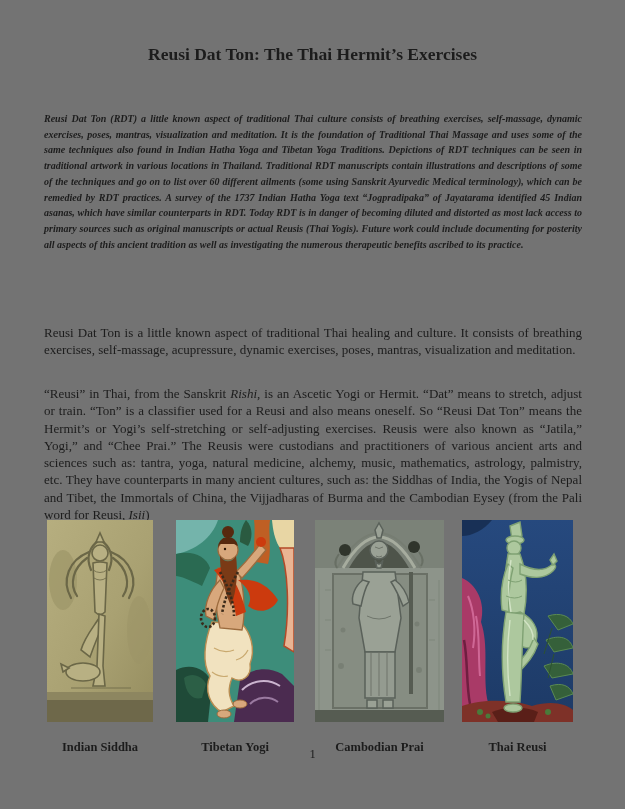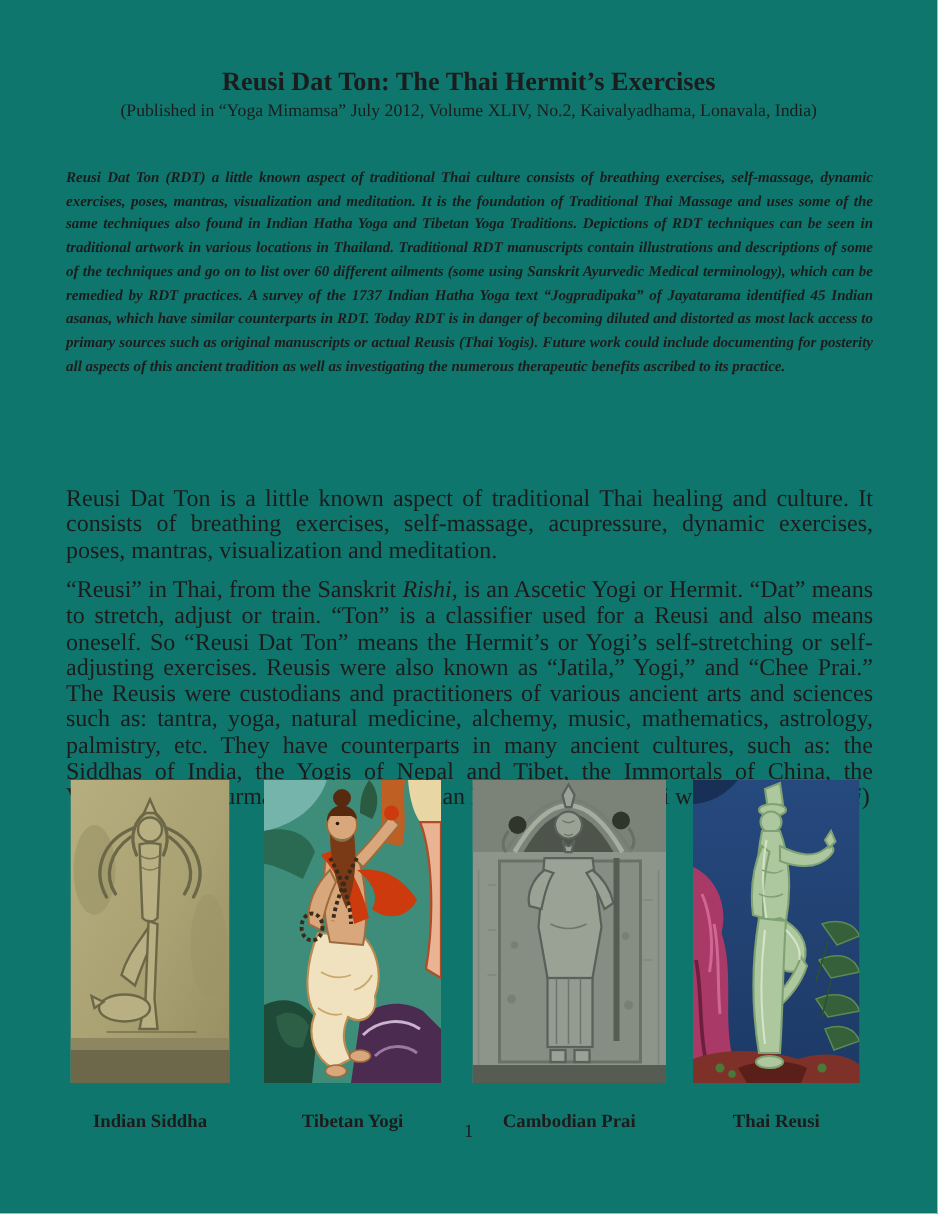--- a/index.html
+++ b/index.html
@@ -1,31 +1,31 @@
 <!DOCTYPE html>
 <html><head>
 <meta charset="utf-8">
 <style>
   html,body{margin:0;padding:0;background:#ffffff;}
   .page{
-    position:relative;width:625px;height:809px;background:#0f766e;
+    position:relative;width:625px;height:809px;background:#737373;
     font-family:"Liberation Serif","DejaVu Serif",serif;color:#1c1c1c;
     overflow:hidden;
   }
   .doc-title{position:absolute;top:44px;left:0;width:625px;text-align:center;
     font-size:17.5px;font-weight:bold;}
   .doc-subtitle{position:absolute;top:66px;left:0;width:625px;text-align:center;
     font-size:11.8px;}
   .abstract-heading{position:absolute;top:96px;left:0;width:625px;text-align:center;
     font-size:13px;font-weight:bold;letter-spacing:.3px;}
   .abstract-block{position:absolute;top:111px;left:44px;width:538px;
     font-size:10px;line-height:15.7px;font-style:italic;font-weight:bold;}
   .abstract-body{text-align:justify;}
   .keywords-line{padding-left:36px;}
-  .body-para{position:absolute;left:44px;width:538px;font-size:16px;
+  .body-para{position:absolute;left:44px;width:538px;font-size:13px;
     line-height:17.3px;text-align:justify;}
   .para1{top:324px;}
   .para2{top:385px;}
   .figure{position:absolute;top:520px;height:202px;}
   .figure svg{display:block;width:100%;height:100%;}
   .fig1{left:47px;width:106px;}
   .fig2{left:176px;width:118px;}
   .fig3{left:315px;width:129px;}
   .fig4{left:462px;width:111px;}
   .caption{position:absolute;top:725px;font-weight:bold;font-size:12.5px;text-align:center;margin-top:15px;}
@@ -34,21 +34,20 @@
   .cap3{left:315px;width:129px;}
   .cap4{left:462px;width:111px;}
   .page-number{position:absolute;top:747px;left:0;width:625px;text-align:center;font-size:12.5px;}
 </style>
 </head>
 <body>
 
 <div class="page">
 
   <div class="doc-title">Reusi Dat Ton: The Thai Hermit’s Exercises</div>
-  <div class="doc-subtitle">(Published in “Yoga Mimamsa” July 2012, Volume XLIV, No.2, Kaivalyadhama, Lonavala, India)</div>
 
 
   <div class="abstract-block">
     <div class="abstract-body">Reusi Dat Ton (RDT) a little known aspect of traditional Thai culture consists of breathing exercises, self-massage, dynamic exercises, poses, mantras, visualization and meditation.  It is the foundation of Traditional Thai Massage and uses some of the same techniques also found in Indian Hatha Yoga and Tibetan Yoga Traditions.  Depictions of RDT techniques can be seen in traditional artwork in various locations in Thailand. Traditional RDT manuscripts contain illustrations and descriptions of some of the techniques and go on to list over 60 different ailments (some using Sanskrit Ayurvedic Medical terminology), which can be remedied by RDT practices.  A survey of the 1737 Indian Hatha Yoga text “Jogpradipaka” of Jayatarama identified 45 Indian asanas, which have similar counterparts in RDT. Today RDT is in danger of becoming diluted and distorted as most lack access to primary sources such as original manuscripts or actual Reusis (Thai Yogis).  Future work could include documenting for posterity all aspects of this ancient tradition as well as investigating the numerous therapeutic benefits ascribed to its practice.</div>
   </div>
 
   <div class="body-para para1">Reusi Dat Ton is a little known aspect of traditional Thai healing and culture.  It consists of breathing exercises, self-massage, acupressure, dynamic exercises, poses, mantras, visualization and meditation.</div>
   <div class="body-para para2"><span>“Reusi” in Thai, from the Sanskrit </span><span style="font-style: italic;">Rishi</span><span>, is an Ascetic Yogi or Hermit. “Dat” means to stretch, adjust or train.  “Ton” is a classifier used for a Reusi and also means oneself.  So “Reusi Dat Ton” means the Hermit’s or Yogi’s self-stretching or self-adjusting exercises. Reusis were also known as “Jatila,” Yogi,” and “Chee Prai.”  The Reusis were custodians and practitioners of various ancient arts and sciences such as: tantra, yoga, natural medicine, alchemy, music, mathematics, astrology, palmistry, etc.  They have counterparts in many ancient cultures, such as: the Siddhas of India, the Yogis of Nepal and Tibet, the Immortals of China, the Vijjadharas of Burma and the Cambodian Eysey (from the Pali word for Reusi, </span><span style="font-style: italic;">Isii</span><span>)</span></div>
 
   <div class="figure fig1">

